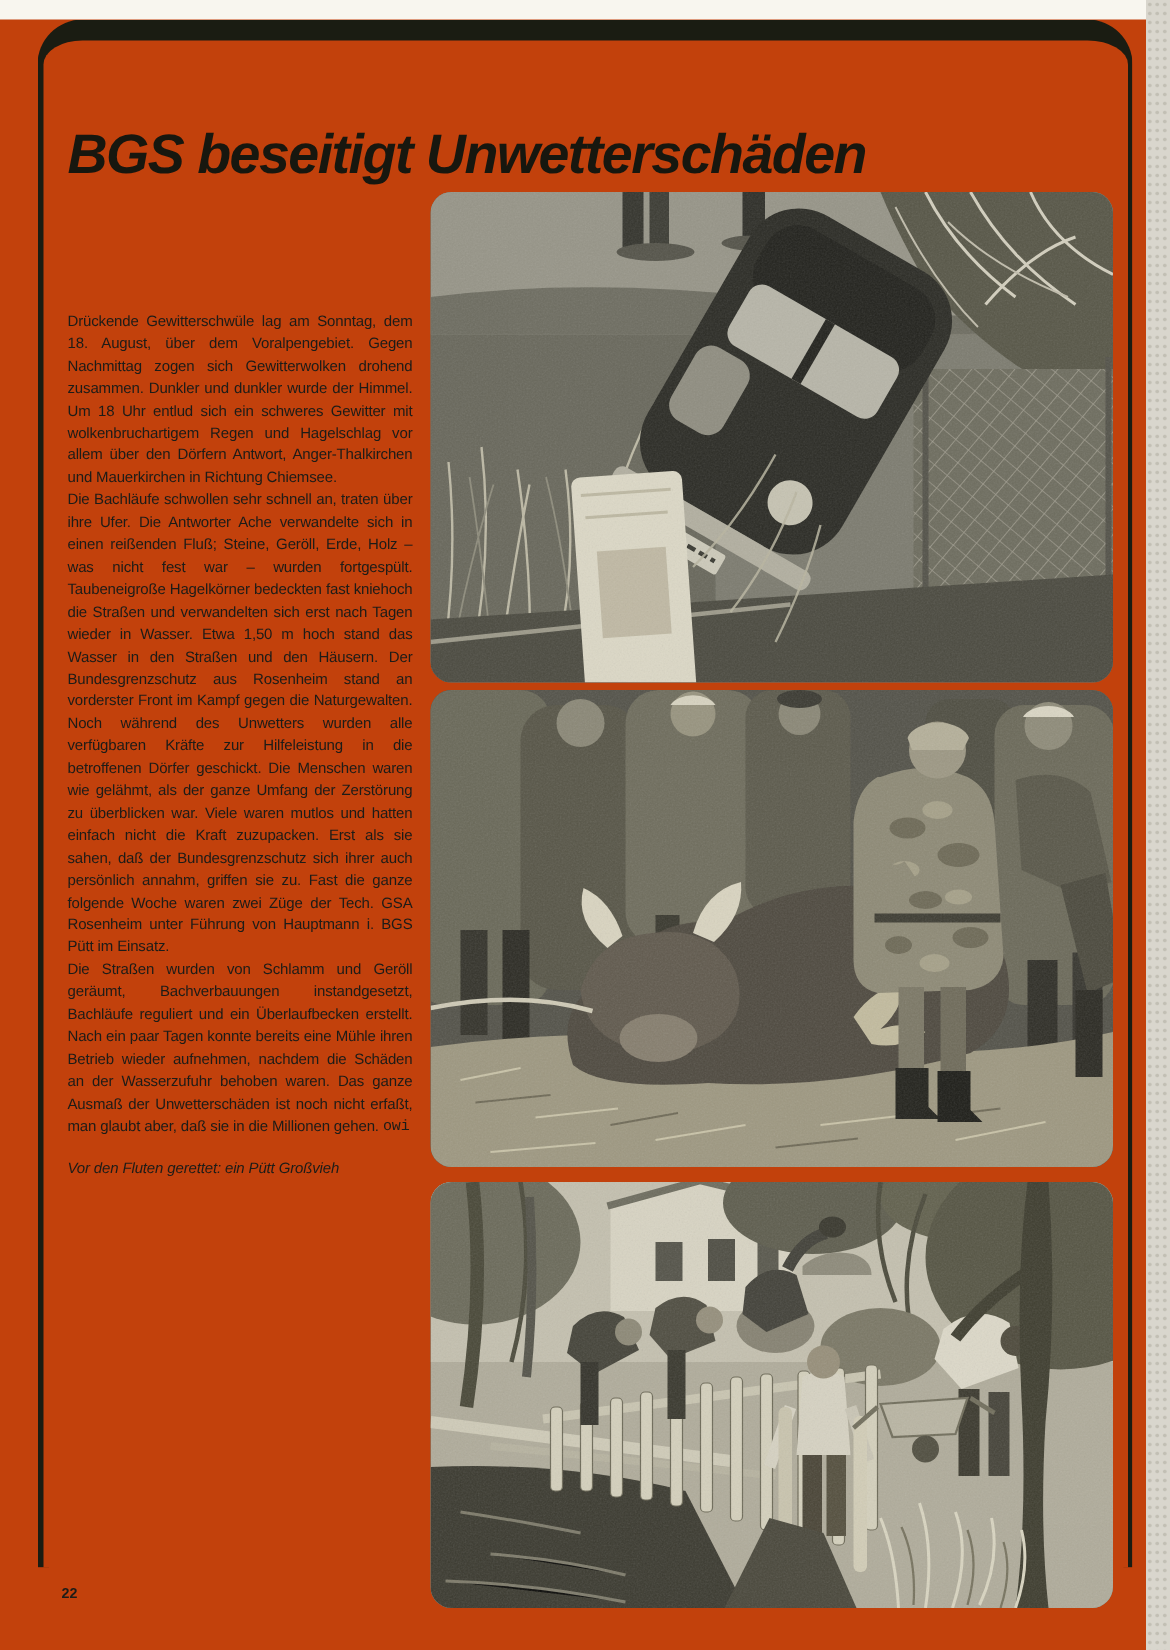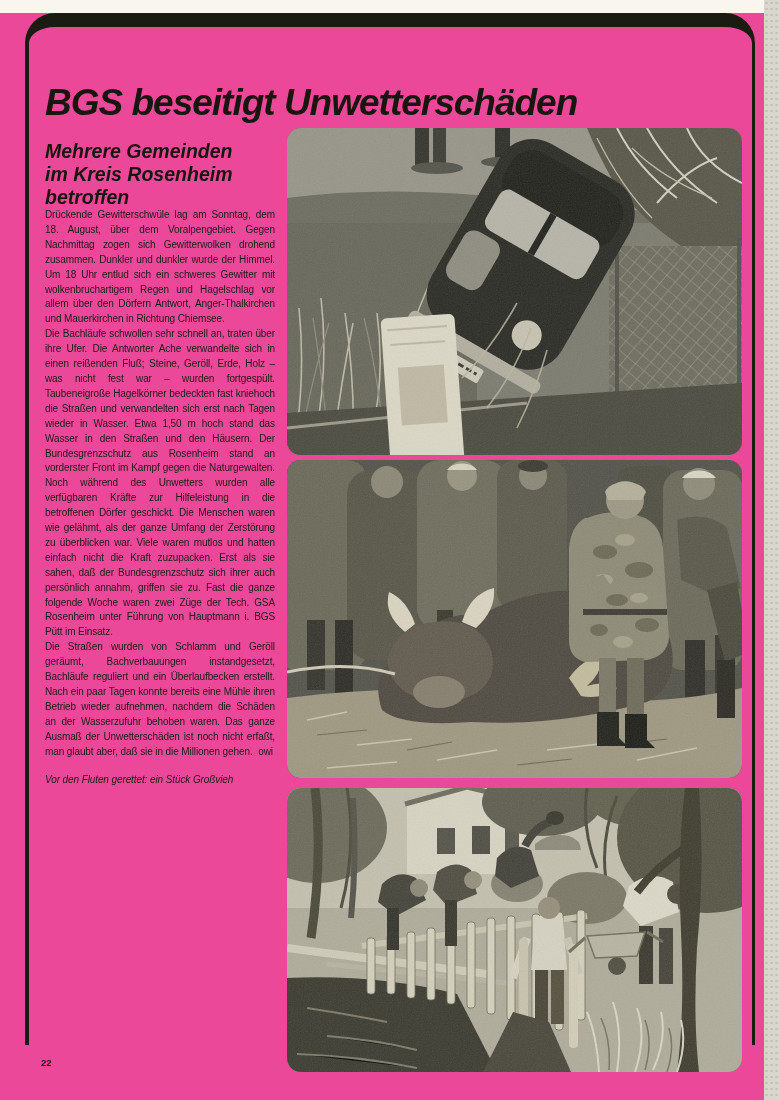--- a/index.html
+++ b/index.html
@@ -1,18 +1,18 @@
 <!DOCTYPE html>
 <html><head>
 <meta charset="utf-8">
 <style>
   html,body{margin:0;padding:0;background:#888;}
   .page{
     position:relative;width:780px;height:1100px;margin:0 auto;
-    background:#ec4899;overflow:hidden;
+    background:#c2410c;overflow:hidden;
     font-family:"Liberation Sans",sans-serif;color:#1c1c18;
   }
   .scan-top{position:absolute;left:0;top:0;width:780px;height:13px;background:#f8f6ef;}
   .scan-right{
     position:absolute;right:0;top:0;width:16px;height:1100px;background:#d9d6cd;
     background-image:radial-gradient(#c2bfb4 1px, transparent 1.2px);
     background-size:5px 6px;
   }
   .frame{
     position:absolute;left:25px;top:13px;width:730px;height:1032px;
@@ -26,21 +26,21 @@
   }
   .subhead{
     position:absolute;left:45px;top:124px;width:235px;
     font-size:19.5px;line-height:23px;font-weight:bold;font-style:italic;color:#17170f;
   }
   .body-col{
     position:absolute;left:45px;top:208px;width:230px;
     font-size:10px;line-height:14.9px;text-align:justify;letter-spacing:-0.1px;
   }
   .body-col p{margin:0;position:relative;}
-  .byline{position:absolute;right:2px;bottom:0;}
+  .byline{position:absolute;right:2px;bottom:0;font-family:Liberation Mono, monospace;}
   .caption{font-style:italic;margin:0;position:relative;}
   .cap1{margin-top:14px !important;}
   .cap2{margin-top:13px !important;}
   .pagenum{position:absolute;left:41px;top:1057px;font-size:9.5px;font-weight:bold;}
   .photo{
     position:absolute;left:287px;width:455px;border-radius:14px;overflow:hidden;
     background:#6f6e62;
   }
   .photo svg{display:block;width:100%;height:100%;}
   .ph1{top:128px;height:327px;}
@@ -51,35 +51,30 @@
 <body>
 
 <div class="page">
 
   <div class="scan-top"></div>
   <div class="scan-right"></div>
   <div class="frame"></div>
 
   <h1 class="headline">BGS beseitigt Unwetterschäden</h1>
 
-  <h2 class="subhead">
-    <span>Mehrere Gemeinden</span><br>
-    <span>im Kreis Rosenheim</span><br>
-    <span>betroffen</span>
-  </h2>
 
   <div class="body-col">
     <p><span>Drückende Gewitterschwüle lag am Sonntag, dem 18. August, über dem Voralpengebiet. Gegen Nachmittag zogen sich Gewitterwolken drohend zusammen. Dunkler und dunkler wurde der Himmel. Um 18 Uhr entlud sich ein schweres Gewitter mit wolkenbruchartigem Regen und Hagelschlag vor allem über den Dörfern Antwort, Anger-Thalkirchen und Mauerkirchen in Richtung Chiemsee.</span></p>
     <p><span>Die Bachläufe schwollen sehr schnell an, traten über ihre Ufer. Die Antworter Ache verwandelte sich in einen reißenden Fluß; Steine, Geröll, Erde, Holz – was nicht fest war – wurden fortgespült. Taubeneigroße Hagelkörner bedeckten fast kniehoch die Straßen und verwandelten sich erst nach Tagen wieder in Wasser. Etwa 1,50 m hoch stand das Wasser in den Straßen und den Häusern. Der Bundesgrenzschutz aus Rosenheim stand an vorderster Front im Kampf gegen die Naturgewalten. Noch während des Unwetters wurden alle verfügbaren Kräfte zur Hilfeleistung in die betroffenen Dörfer geschickt. Die Menschen waren wie gelähmt, als der ganze Umfang der Zerstörung zu überblicken war. Viele waren mutlos und hatten einfach nicht die Kraft zuzupacken. Erst als sie sahen, daß der Bundesgrenzschutz sich ihrer auch persönlich annahm, griffen sie zu. Fast die ganze folgende Woche waren zwei Züge der Tech. GSA Rosenheim unter Führung von Hauptmann i. BGS Pütt im Einsatz.</span></p>
     <p style="padding-right:0;">
       <span>Die Straßen wurden von Schlamm und Geröll geräumt, Bachverbauungen instandgesetzt, Bachläufe reguliert und ein Überlaufbecken erstellt. Nach ein paar Tagen konnte bereits eine Mühle ihren Betrieb wieder aufnehmen, nachdem die Schäden an der Wasserzufuhr behoben waren. Das ganze Ausmaß der Unwetterschäden ist noch nicht erfaßt, man glaubt aber, daß sie in die Millionen gehen.</span>
       <span class="byline">owi</span>
     </p>
 
-    <p class="caption cap2"><span>Vor den Fluten gerettet: ein Stück Großvieh</span></p>
+    <p class="caption cap2"><span>Vor den Fluten gerettet: ein Pütt Großvieh</span></p>
 
   </div>
 
   <div class="pagenum">22</div>
 
   <div class="photo ph1">
     <svg viewBox="0 0 455 327" preserveAspectRatio="none">
       <defs>
         <filter id="gr1">
             <feTurbulence type="fractalNoise" baseFrequency="0.9" numOctaves="2" stitchTiles="stitch"></feTurbulence>

